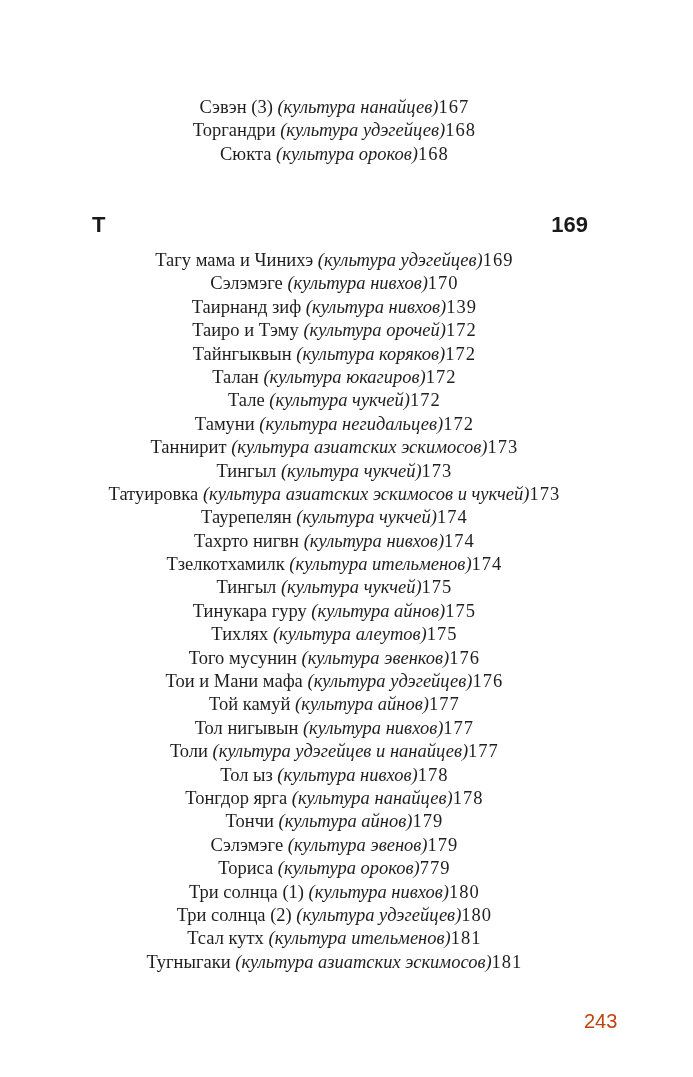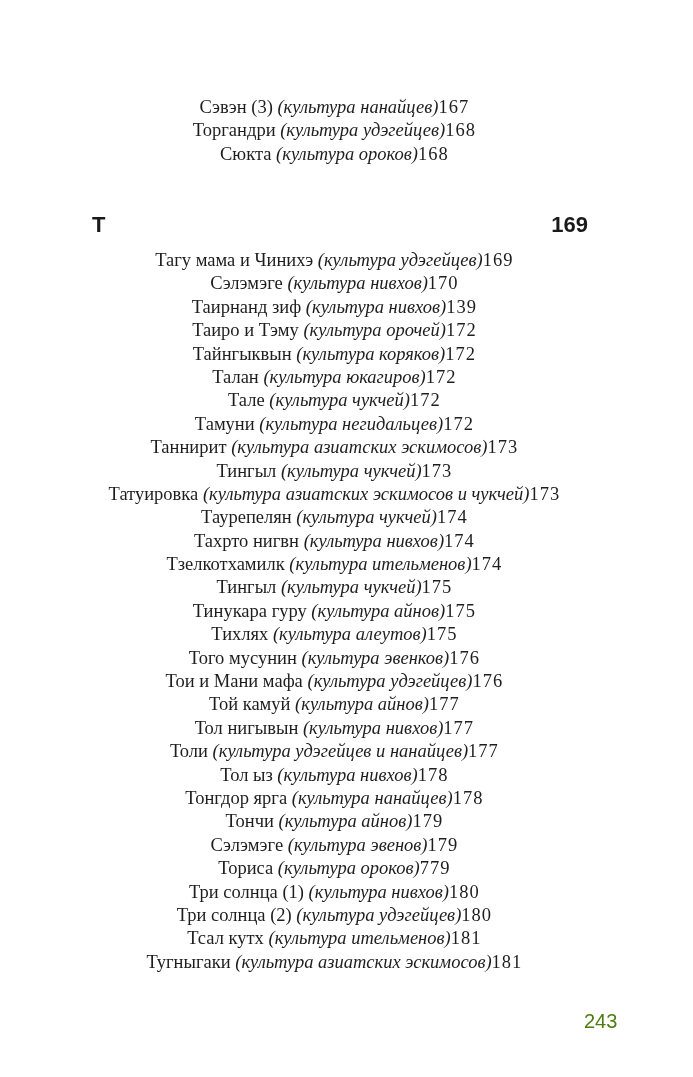--- a/index.html
+++ b/index.html
@@ -25,21 +25,21 @@
   .top-list { top: 96px; }
   .letter-head {
     position: absolute; left: 92px; top: 212px; width: 496px;
     display: flex; justify-content: space-between; align-items: baseline;
     font-family: "Liberation Sans", sans-serif; font-weight: bold;
     font-size: 22px; color: #1a1a1a;
   }
   .main-list { top: 249px; }
   .page-number {
     position: absolute; left: 584px; top: 1010px;
-    font-family: "Liberation Sans", sans-serif; font-size: 20px; color: #4d7c0f;
+    font-family: "Liberation Sans", sans-serif; font-size: 20px; color: #c2410c;
   }
 </style>
 </head>
 <body>
 
 <div class="page">
 
   <div class="list top-list">
     <div class="row">
       <span><span class="term">Сэвэн (3)</span> <span class="culture">(культура нанайцев)</span></span>

